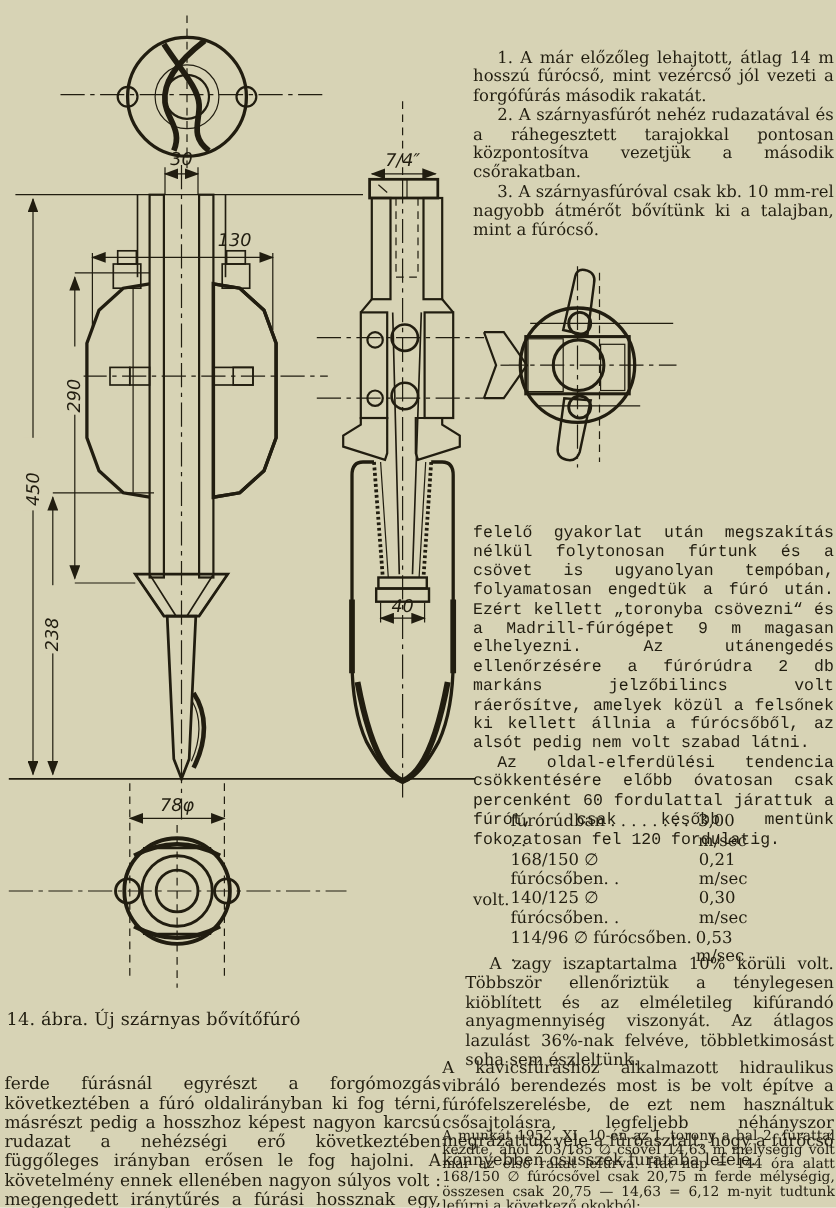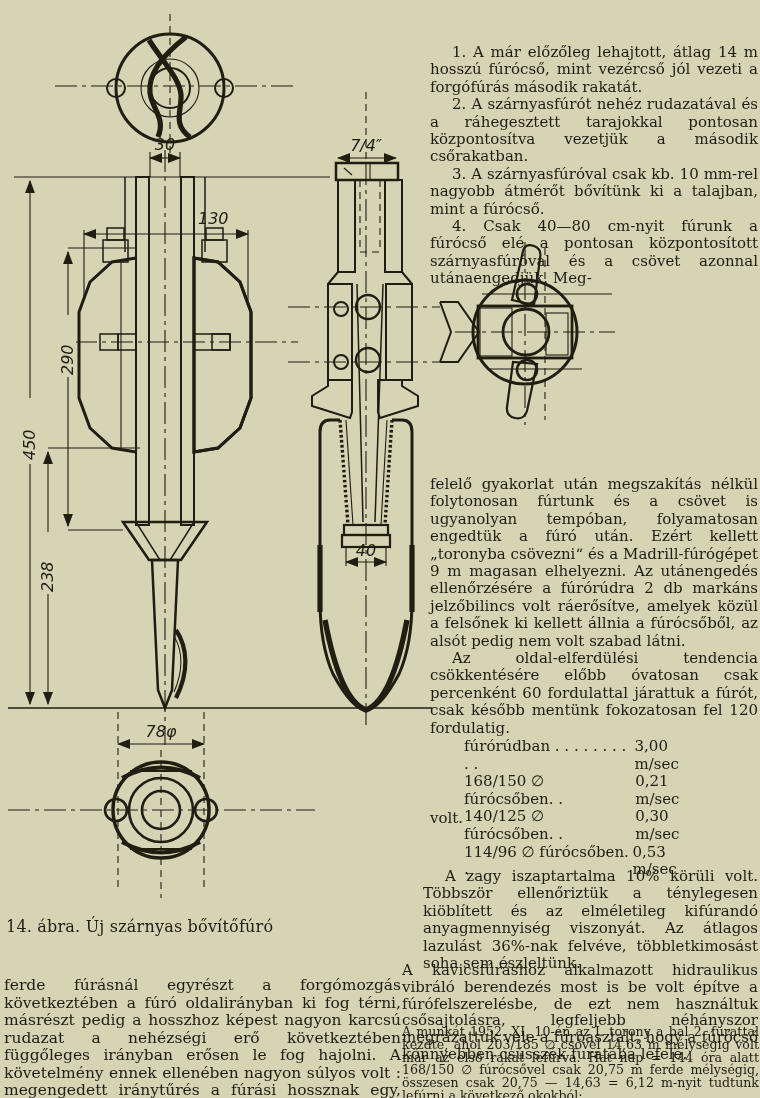--- a/index.html
+++ b/index.html
@@ -192,24 +192,23 @@
       <circle class="ln" stroke-width="2.6" cx="527" cy="370" r="10" fill="#d7d3b5"></circle>
       <path class="ln" stroke-width="2.2" d="M 512,300 L 523,251 Q 525,243 534,246 Q 542,249 540,258 L 534,305 Z" fill="url(#h1)"></path>
       <path class="ln" stroke-width="2.2" d="M 513,362 L 507,407 Q 506,416 515,418 Q 524,420 527,411 L 537,364 Z" fill="url(#h1)"></path>
     </g>
   </svg>
 
   <div class="txt" style="left:430px;top:2px;width:328px;">
     <p class="ind">1. A már előzőleg lehajtott, átlag 14 m hosszú fúrócső, mint vezércső jól vezeti a forgófúrás második rakatát.</p>
     <p class="ind">2. A szárnyasfúrót nehéz rudazatával és a ráhegesztett tarajokkal pontosan központosítva vezetjük a második csőrakatban.</p>
     <p class="ind">3. A szárnyasfúróval csak kb. 10 mm-rel nagyobb átmérőt bővítünk ki a talajban, mint a fúrócső.</p>
-    <p class="ind">4. Csak 40—80 cm-nyit fúrunk a fúrócső elé a pontosan központosított szárnyasfúróval és a csövet azonnal utánaengedjük. Meg-</p>
-  </div>
-
-  <div class="txt" style="left:430px;top:434px;width:328px;">
+  </div>
+
+  <div class="txt" style="left:430px;top:434px;width:328px;font-family:Liberation Mono, monospace;">
     <p>felelő gyakorlat után megszakítás nélkül folytonosan fúrtunk és a csövet is ugyanolyan tempóban, folyamatosan engedtük a fúró után. Ezért kellett „toronyba csövezni“ és a Madrill-fúrógépet 9 m magasan elhelyezni. Az utánengedés ellenőrzésére a fúrórúdra 2 db markáns jelzőbilincs volt ráerősítve, amelyek közül a felsőnek ki kellett állnia a fúrócsőből, az alsót pedig nem volt szabad látni.</p>
     <p class="ind">Az oldal-elferdülési tendencia csökkentésére előbb óvatosan csak percenként 60 fordulattal járattuk a fúrót, csak később mentünk fokozatosan fel 120 fordulatig.</p>
   </div>
 
   <div class="ftable" style="left:430px;top:738px;width:328px;">
     <div class="frow">
       <span>fúrórúdban  . . . . . . . . . .</span>
       <span class="fval">3,00 m/sec</span>
     </div>
     <div class="frow">

